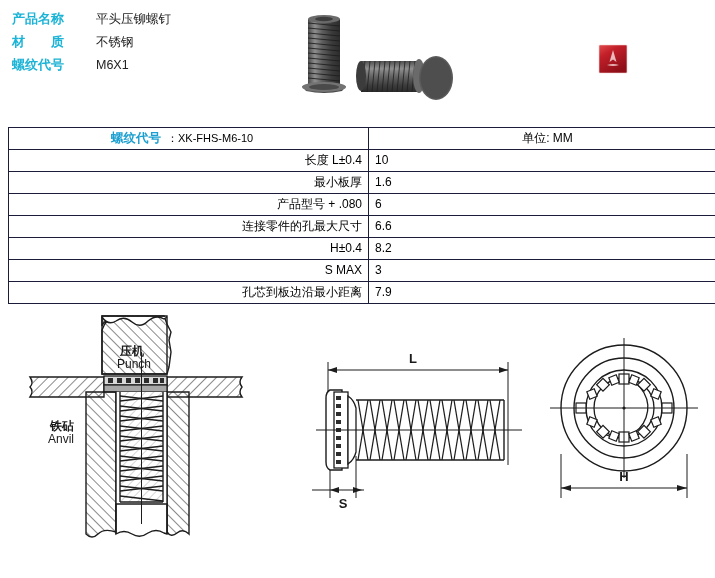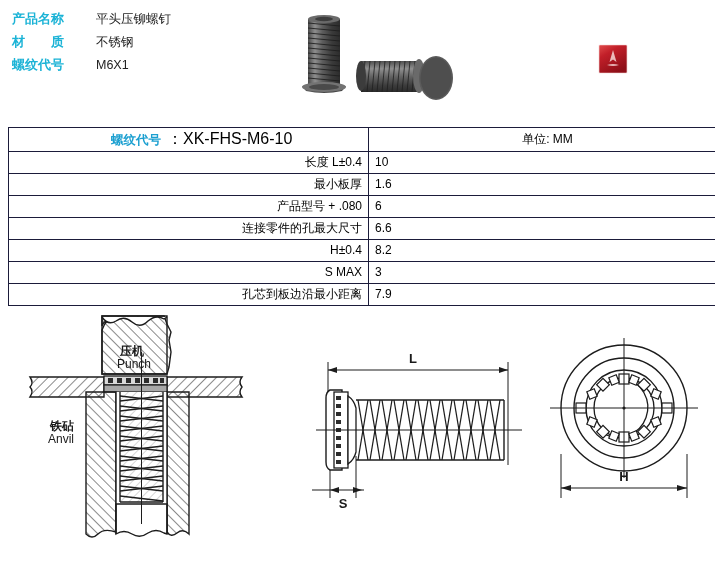--- a/index.html
+++ b/index.html
@@ -85,21 +85,21 @@
 
   td.header-left { text-align: left; padding-left: 0; }
   .hdr-spec {
     color: #1b9fd0;
     font-weight: bold;
     font-size: 12.5px;
     padding-left: 96px;
   }
   .hdr-model {
     color: #000000;
-    font-size: 16px;
+    font-size: 11px;
     padding-left: 6px;
   }
   td.header-right { text-align: center; }
   tr.last-row td { height: 27px; line-height: 27px; margin-left: 14px; }
 
   
   #diagrams {
     position: absolute;
     left: 0;
     top: 312px;

